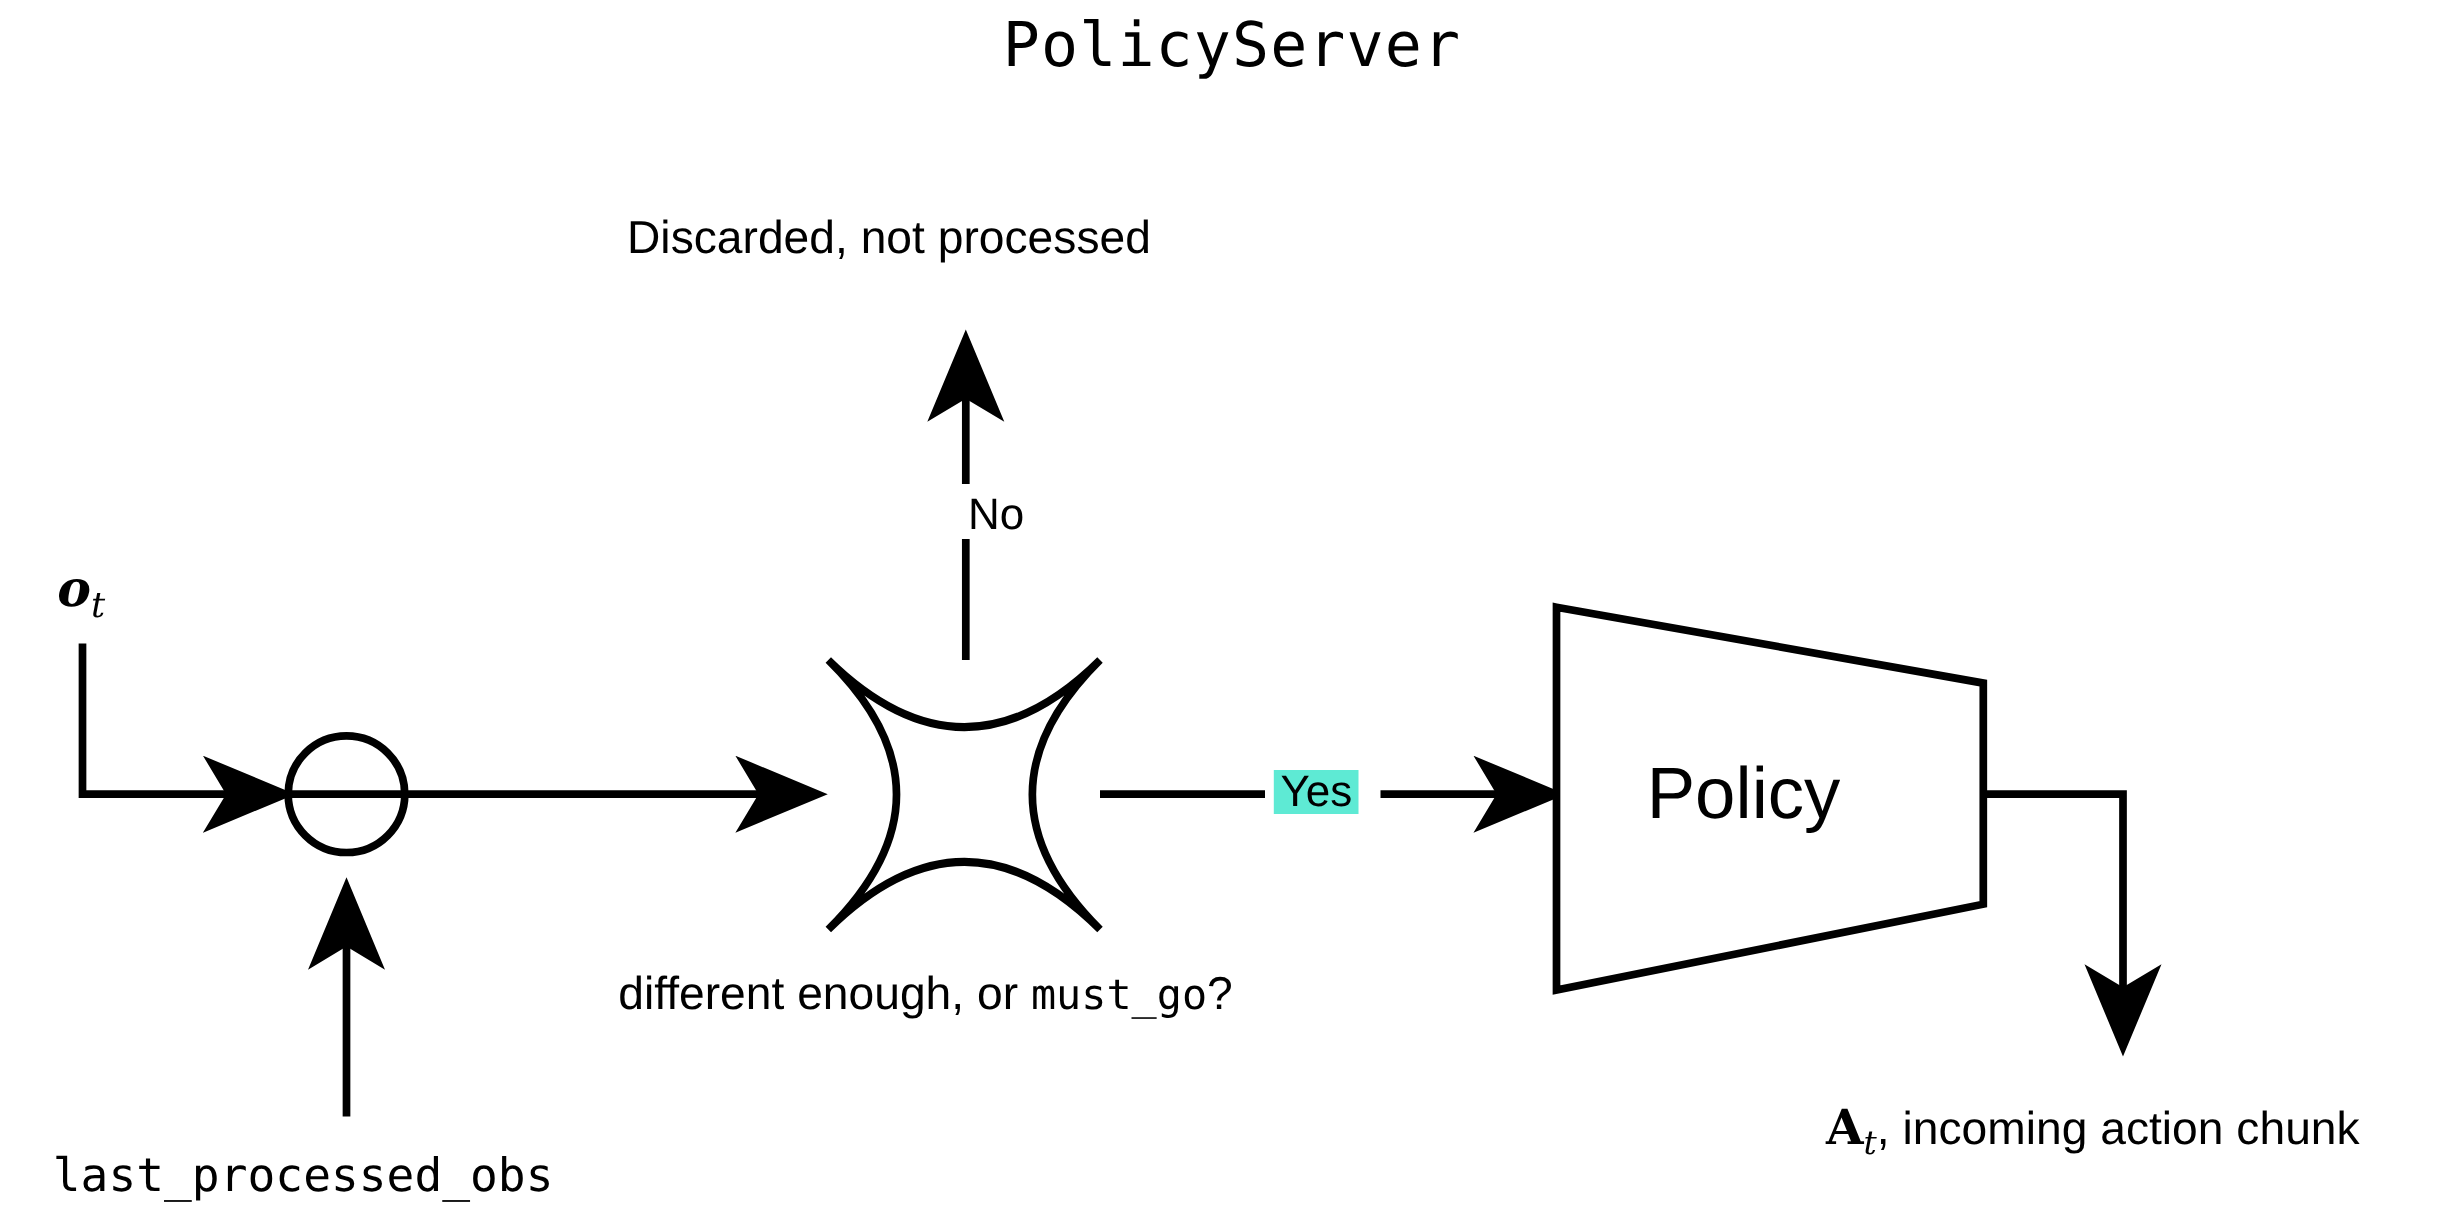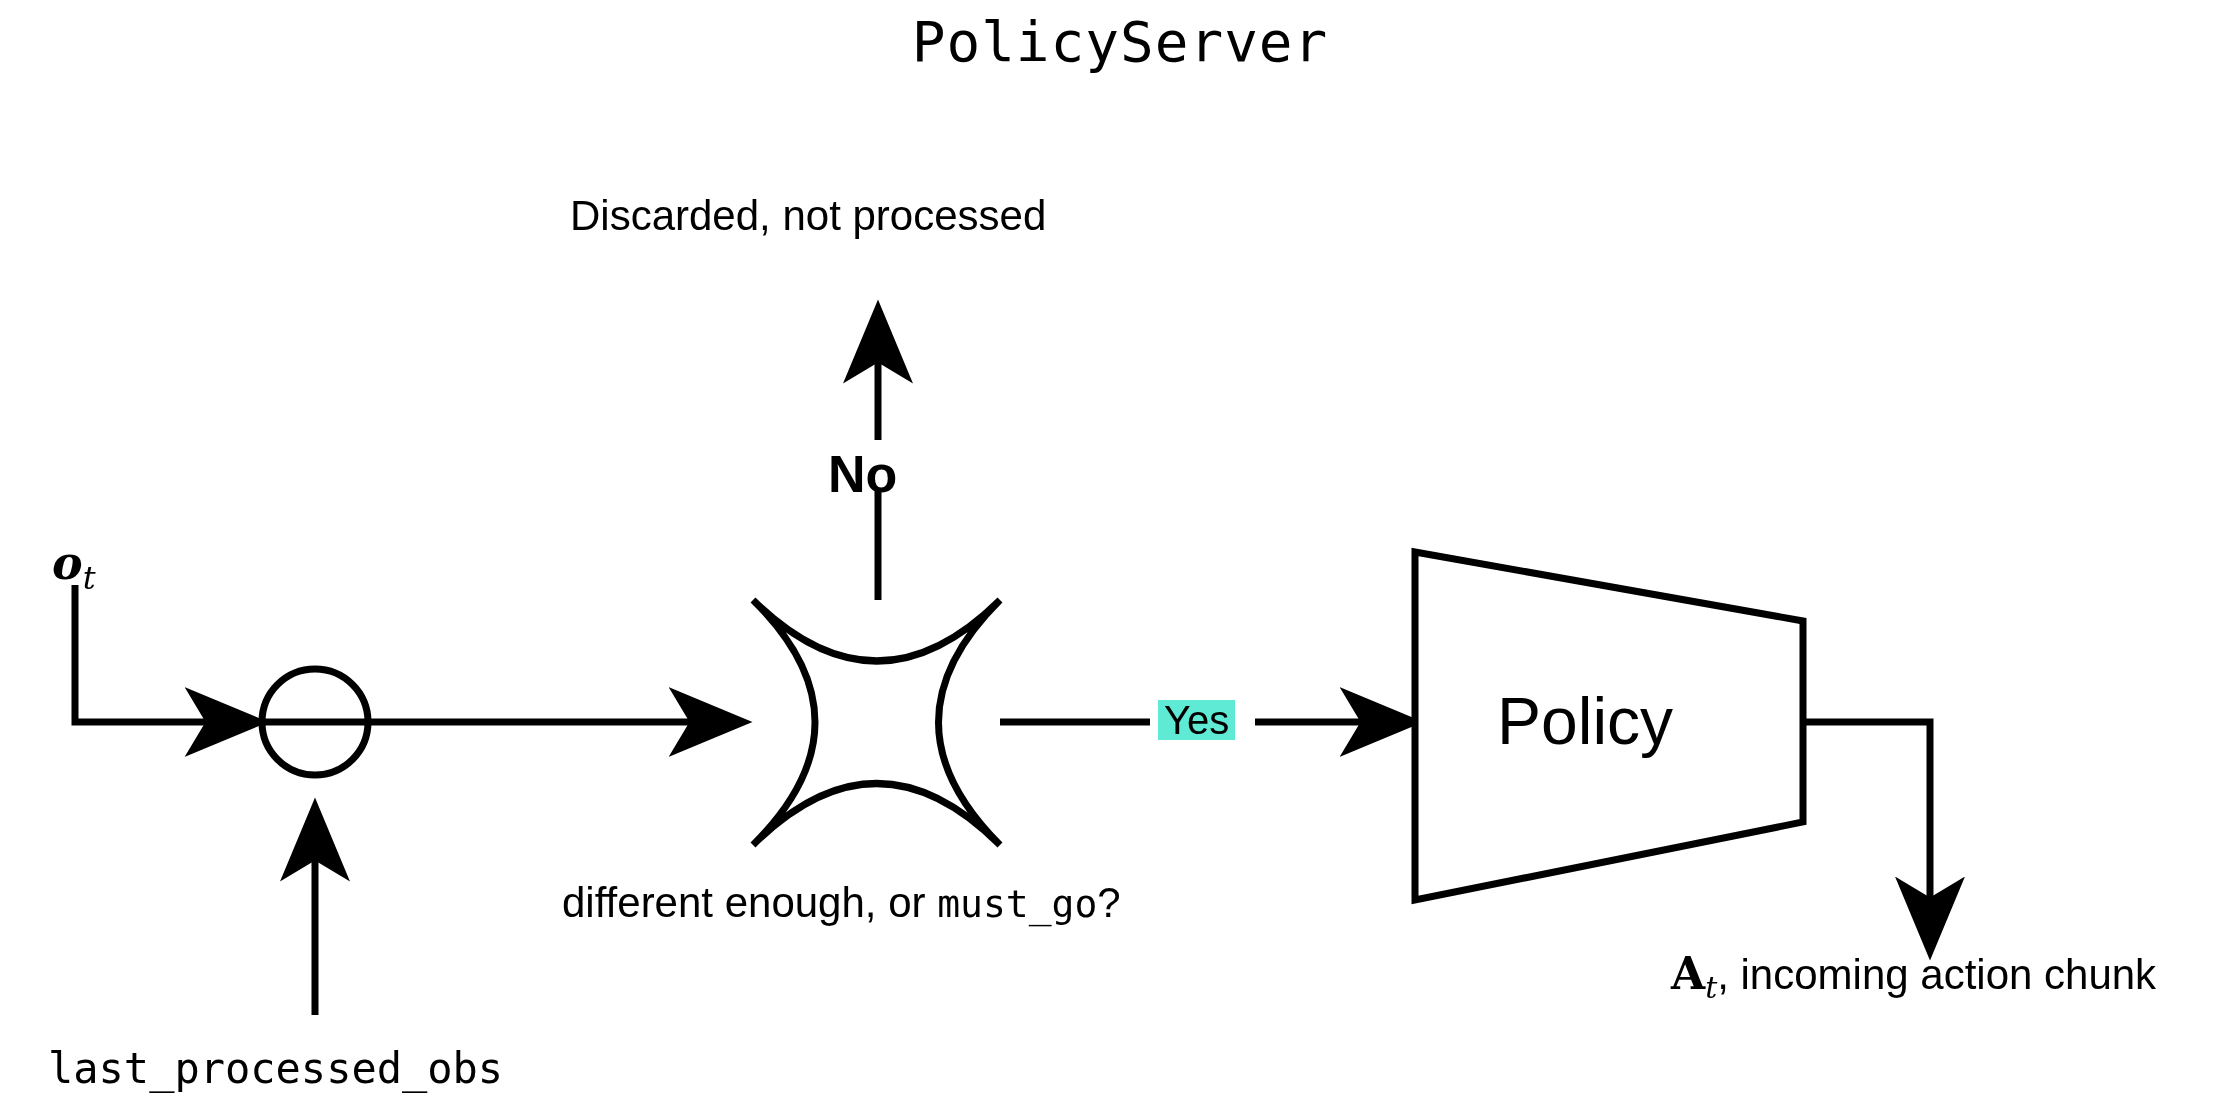--- a/index.html
+++ b/index.html
@@ -57,35 +57,34 @@
     text-align: center;
     font-size: 56px;
     letter-spacing: 1px;
   }
   #discarded-label {
     left: 570px;
     top: 195px;
     font-size: 42px;
   }
   #no-label {
-    left: 828px;
+    left: 880px;
     top: 448px;
-    font-size: 52px;
-    font-weight: bold;
+    font-size: 40px;
   }
   #yes-label {
     left: 1158px;
     top: 700px;
     font-size: 40px;
     background: #5eead4;
     padding: 0 6px;
   }
   #ot-label {
     left: 52px;
-    top: 540px;
+    top: 512px;
     font-size: 46px;
     text-align: center;
   }
   #ot-label .sub {
     font-size: 32px;
     vertical-align: sub;
   }
   #lpo-label {
     left: 48px;
     top: 1048px;
@@ -100,23 +99,22 @@
     font-family: "DejaVu Sans Mono", "Liberation Mono", monospace;
     font-size: 38px;
   }
   #policy-label {
     left: 1497px;
     top: 688px;
     font-size: 66px;
   }
   #chunk-label {
     left: 1660px;
-    top: 952px;
+    top: 1004px;
     font-size: 42px;
-    margin-left: 11px;
   }
   #chunk-label .bigA {
     font-size: 44px;
   }
   #chunk-label .sub {
     font-size: 30px;
     vertical-align: sub;
   }
 </style>
 </head>

